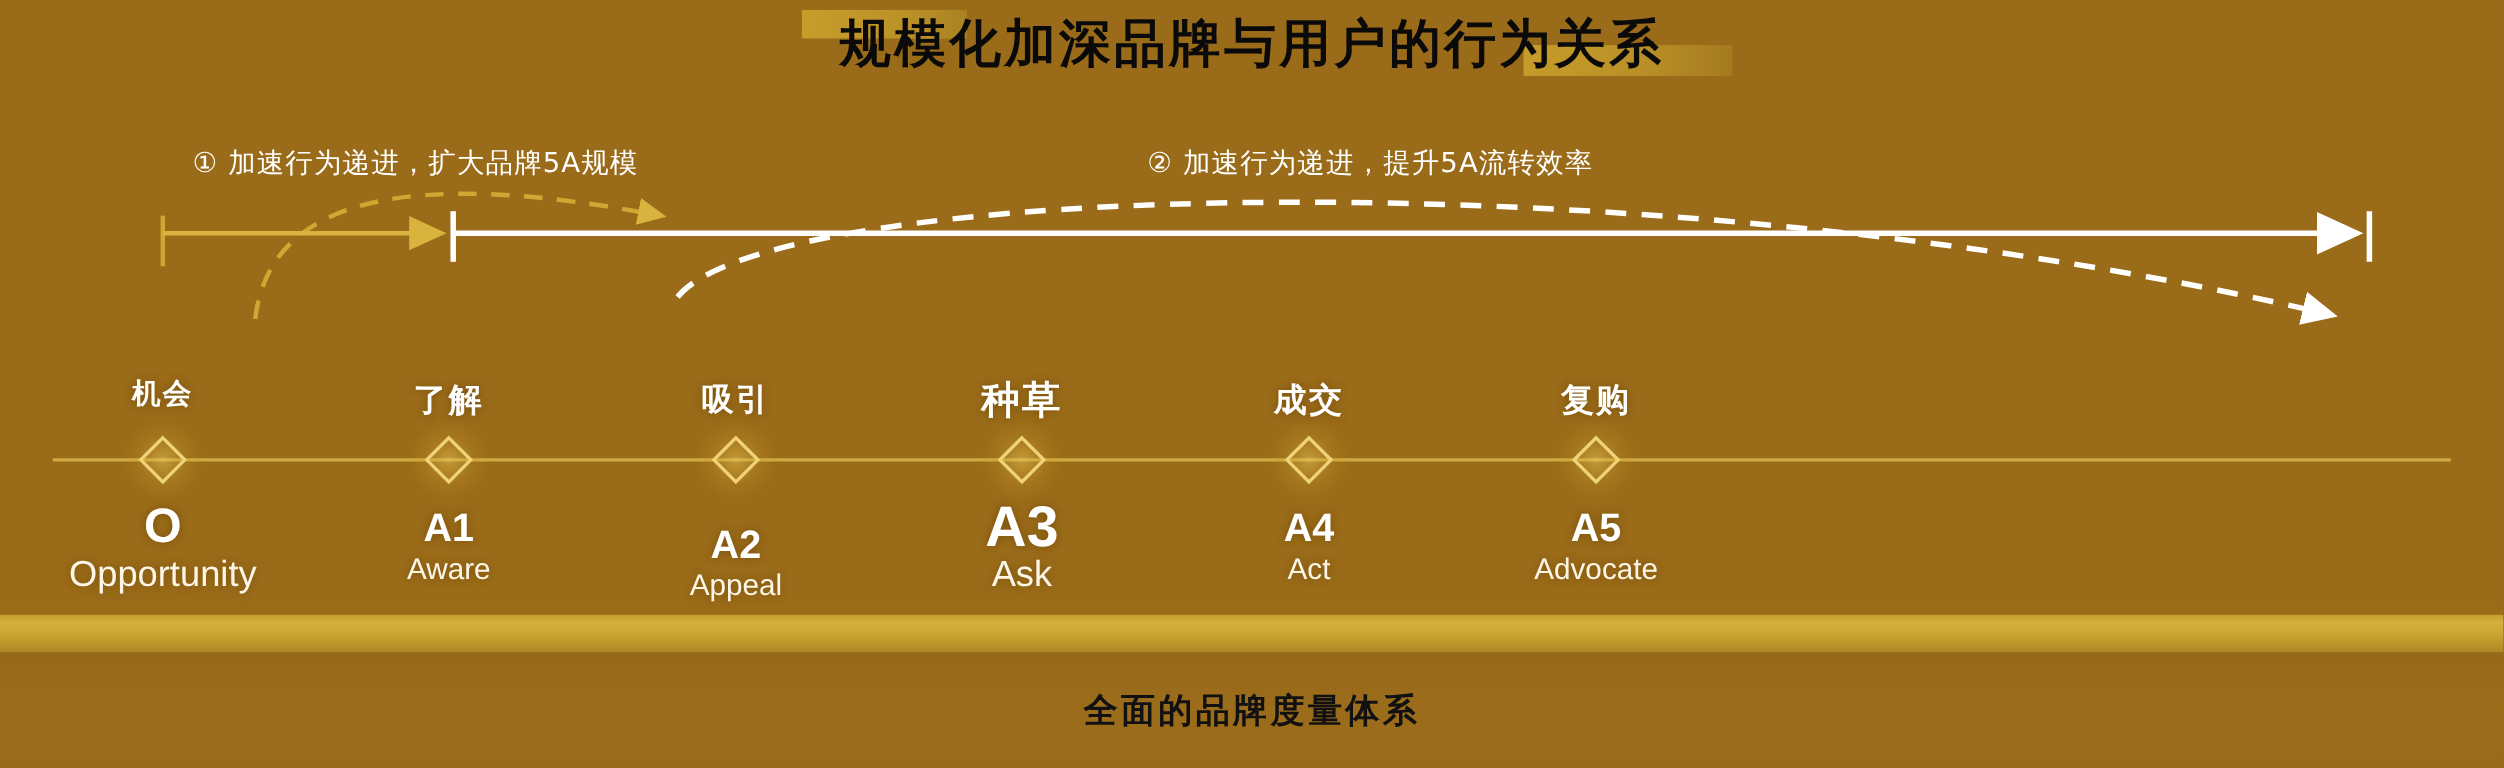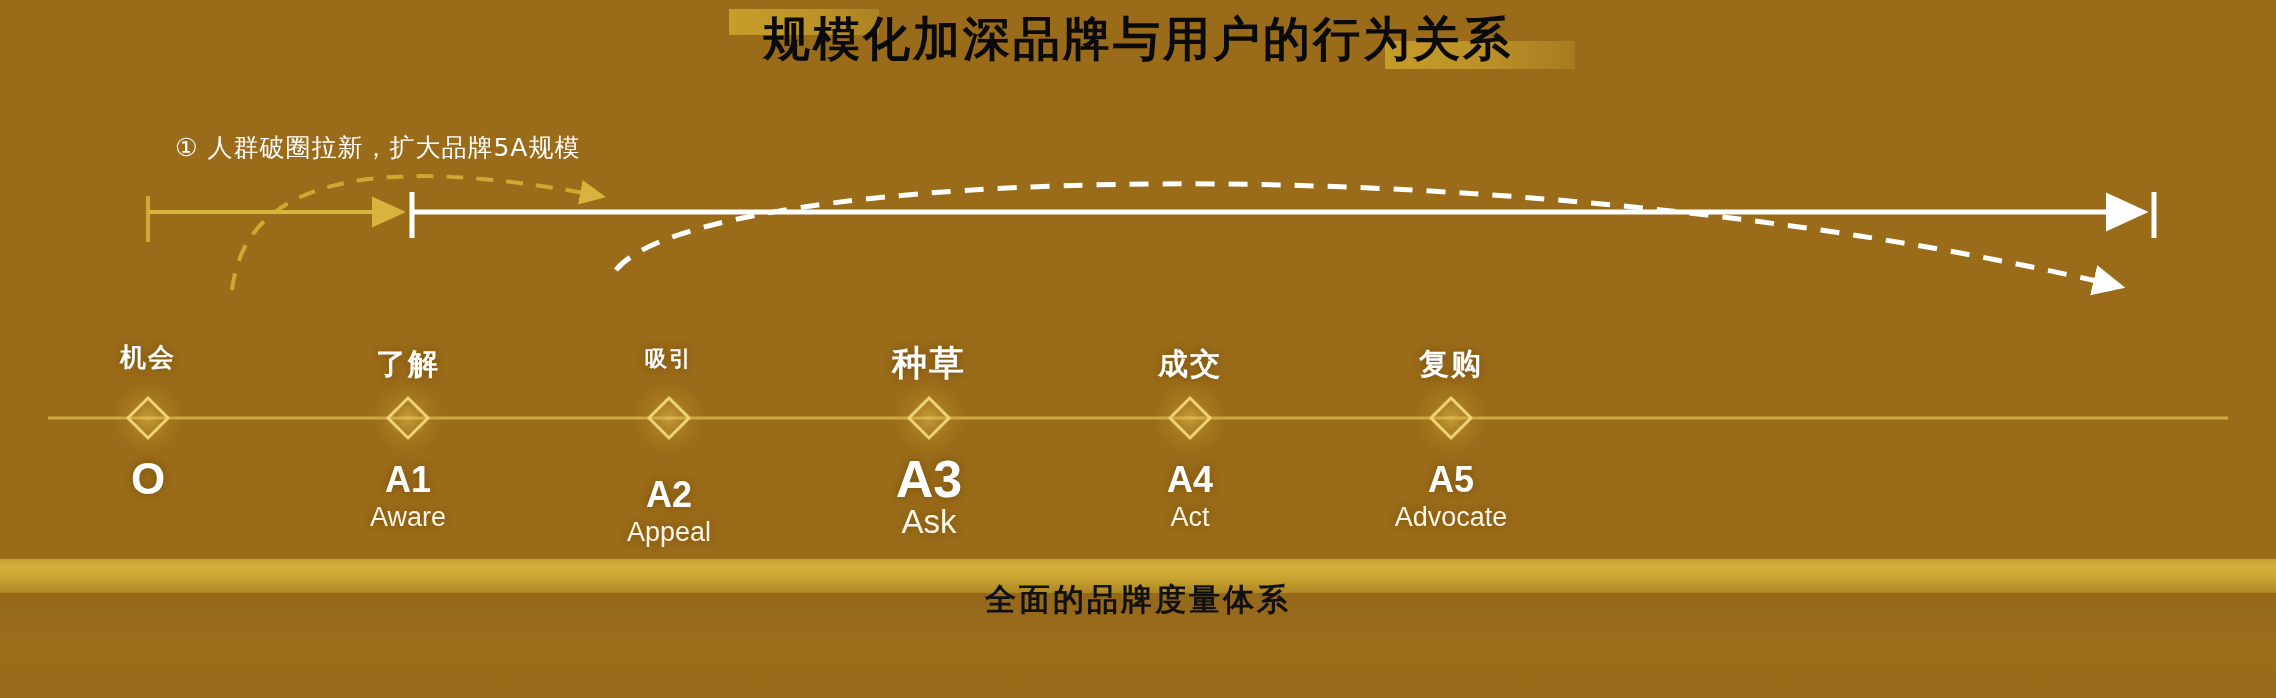--- a/index.html
+++ b/index.html
@@ -74,22 +74,22 @@
   
   .band{
     position:absolute;left:0;right:0;top:559px;height:34px;
     background:linear-gradient(180deg,#c6a02e 0%,#d4b03c 22%,#c9a430 55%,#ad8724 100%);
   }
   .band-lower{
     position:absolute;left:0;right:0;top:593px;height:105px;
     background:linear-gradient(180deg,#96681a 0%,#9b6d1b 55%,#9a6b1a 100%);
   }
   .footer-wrap{
-    position:absolute;left:0;right:0;top:579px;height:70px;
-    display:flex;justify-content:center;
+    position:absolute;left:0;right:0;top:611px;height:70px;
+    display:flex;align-items:center;justify-content:center;
   }
   .footer-text{
     position:relative;z-index:4;
     color:#111111;font-size:31px;font-weight:bold;letter-spacing:3px;
     font-family:"DejaVu Sans","Liberation Sans",sans-serif;
     padding:0 42px;white-space:nowrap;
   }
 </style>
 </head>
 <body>
@@ -98,21 +98,24 @@
 
   <div class="title-wrap">
     <div class="title-inner">
       <span class="title-accent-tl"></span>
       <span class="title-accent-br"></span>
       <span class="title-text">规模化加深品牌与用户的行为关系</span>
     </div>
   </div>
 
   <div class="note" id="note-1">
-    <span class="num">①</span><span>人群破圈拉新，扩大品牌5A规模</span>
+    <span class="num">①</span><span>加速行为递进，扩大品牌5A规模</span>
+  </div>
+  <div class="note" id="note-2">
+    <span class="num">②</span><span>加速行为递进，提升5A流转效率</span>
   </div>
 
   <svg id="vec" viewBox="0 0 2276 698" xmlns="http://www.w3.org/2000/svg">
     <defs>
       <marker id="arrowGold" markerWidth="9" markerHeight="9" refX="7" refY="4.5" orient="auto" markerUnits="strokeWidth">
         <path d="M0,0.6 L8.5,4.5 L0,8.4 Z" fill="#d8b33e"></path>
       </marker>
       <marker id="arrowGoldDash" markerWidth="7" markerHeight="7" refX="5" refY="3.5" orient="auto" markerUnits="strokeWidth">
         <path d="M0,0.4 L6.5,3.5 L0,6.6 Z" fill="#d8b33e"></path>
       </marker>
@@ -171,27 +174,28 @@
         <path d="M1451,398 L1471,418 L1451,438 L1431,418 Z" fill="none" stroke="#f0d279" stroke-width="3"></path>
       </g>
     </g>
 
     <path d="M 0,645 L 860,645 L 890,678" fill="none" stroke="#cfa833" stroke-width="3"></path>
     <path d="M 2276,645 L 1388,645 L 1358,678" fill="none" stroke="#cfa833" stroke-width="3"></path>
   </svg>
 
   <div class="cn-top" style="left:148px;top:340px;"><span class="cn" style="font-size:26px;">机会</span></div>
   <div class="cn-top" style="left:408px;top:344px;"><span class="cn" style="font-size:30px;">了解</span></div>
-  <div class="cn-top" style="left:669px;top:344px;"><span class="cn" style="font-size:22px;">吸引</span></div>
+  <div class="cn-top" style="left:669px;top:344px;"><span class="cn" style="font-size:29px;">吸引</span></div>
   <div class="cn-top" style="left:929px;top:340px;"><span class="cn" style="font-size:35px;">种草</span></div>
   <div class="cn-top" style="left:1190px;top:344px;"><span class="cn" style="font-size:30px;">成交</span></div>
   <div class="cn-top" style="left:1451px;top:344px;"><span class="cn" style="font-size:30px;">复购</span></div>
 
   <div class="stage" style="left:148px;top:455px;">
     <div class="code" style="font-size:44px;line-height:48px;">O</div>
+    <div class="en" style="font-size:33px;line-height:38px;">Opportunity</div>
   </div>
   <div class="stage" style="left:408px;top:459px;">
     <div class="code" style="font-size:36px;line-height:42px;">A1</div>
     <div class="en" style="font-size:27px;line-height:32px;">Aware</div>
   </div>
   <div class="stage" style="left:669px;top:459px;margin-top:15px;">
     <div class="code" style="font-size:36px;line-height:42px;">A2</div>
     <div class="en" style="font-size:27px;line-height:32px;">Appeal</div>
   </div>
   <div class="stage" style="left:929px;top:455px;">

